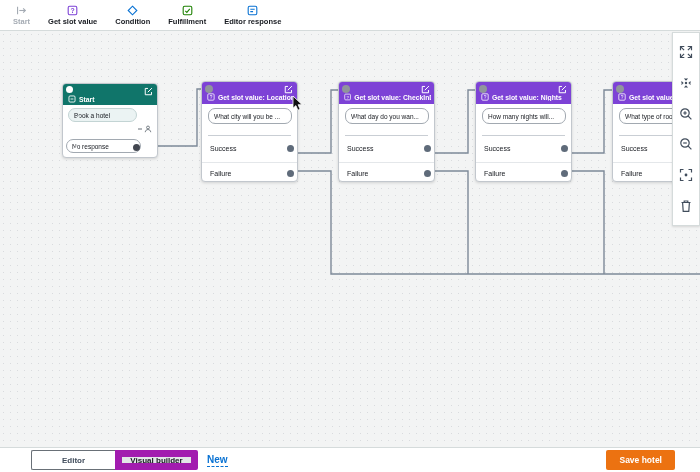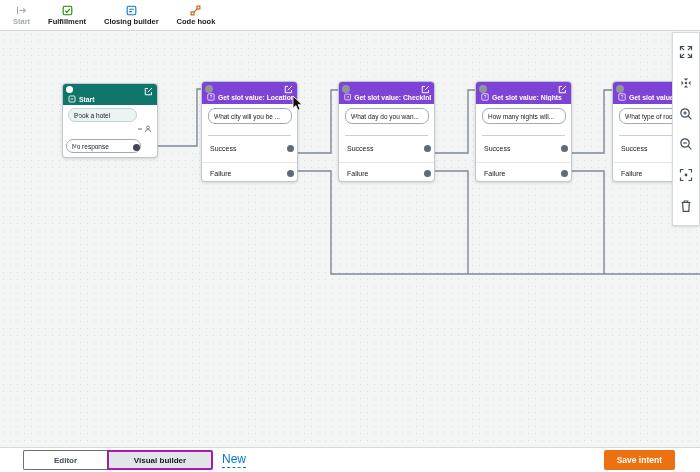--- a/index.html
+++ b/index.html
@@ -66,75 +66,80 @@
   .sidepanel { position:absolute; right:0; top:1px; width:28px; height:194px; background:#fff;
     border:1px solid #d5dbdb; box-shadow:0 1px 2px rgba(0,0,0,.12); z-index:5;
     display:flex; flex-direction:column; align-items:center; justify-content:space-around; padding:4px 0; }
   .spbtn { width:22px; height:22px; display:flex; align-items:center; justify-content:center; cursor:pointer; }
   .spbtn svg { width:14px; height:14px; }
 
   .cursor { position:absolute; left:292px; top:64px; width:11px; height:17px; z-index:9; }
 
   
   .footer { height:25px; background:#fff; border-top:1px solid #d5dbdb;
-    display:flex; align-items:center; }
+    display:flex; align-items:center;padding-left:8px; }
   .seg { display:flex; margin-left:23px; }
   .segbtn { height:20px; display:flex; align-items:center; justify-content:center;
     font-size:8px; font-weight:600; color:#414d5c; background:#fff;
     border:1px solid #697077; cursor:pointer; }
   .segbtn.editor { width:84px; border-radius:2px 0 0 2px; border-right:none; }
-  .segbtn.selected { width:106px; background:#e2e5e7; border:2px solid #a21caf;
+  .segbtn.selected { width:83px; background:#e2e5e7; border:7px solid #a21caf;
     font-weight:700; color:#16191f; border-radius:0 2px 2px 0; }
-  .newbadge { margin-left:9px; font-size:12px; font-weight:400; color:#0972d3;
+  .newbadge { margin-left:9px; font-size:10px; font-weight:700; color:#0972d3;
     border-bottom:1px dashed #0972d3; padding-bottom:1px; cursor:pointer; }
   .spacer { flex:1; }
   .savebtn { margin-right:25px; background:#ec7211; color:#fff; font-size:8.5px; font-weight:700;
     border:none; border-radius:2px; padding:5px 13px; cursor:pointer; }
 </style>
 </head>
 <body>
 
 <div class="toolbar">
 
   <div class="titem disabled">
     <svg class="ticon" viewBox="0 0 12 12" fill="none" stroke="#a4abb3" stroke-width="1.2">
       <path d="M1.7 2v8"></path>
         <path d="M3.6 6h6.4"></path>
         <path d="M7.8 3.6 10.2 6 7.8 8.4"></path>
     </svg>
     <span class="tlabel">Start</span>
   </div>
 
-
+  <div class="titem">
+    <svg class="ticon" viewBox="0 0 12 12" fill="none" stroke="#7d42d6" stroke-width="1.2">
+      <rect x="1.3" y="1.3" width="9.4" height="9.4" rx="1.6"></rect>
+      <text x="6" y="8.7" text-anchor="middle" font-size="7.5" font-weight="bold" fill="#7d42d6" stroke="none">?</text>
+    </svg>
+    <span class="tlabel">Get slot value</span>
+  </div>
+
+  <div class="titem">
+    <svg class="ticon" viewBox="0 0 12 12" fill="none" stroke="#0972d3" stroke-width="1.2">
+      <path d="M6 1.3 10.7 6 6 10.7 1.3 6Z"></path>
+    </svg>
+    <span class="tlabel">Condition</span>
+  </div>
 
   <div class="titem">
     <svg class="ticon" viewBox="0 0 12 12" fill="none" stroke="#1d8102" stroke-width="1.2">
       <rect x="1.3" y="1.3" width="9.4" height="9.4" rx="1.6"></rect>
       <path d="M3.6 6.3 5.3 8 8.5 4.3"></path>
     </svg>
     <span class="tlabel">Fulfillment</span>
   </div>
 
 
   <div class="titem">
     <svg class="ticon" viewBox="0 0 12 12" fill="none" stroke="#0972d3" stroke-width="1.2">
       <rect x="1.3" y="1.3" width="9.4" height="9.4" rx="1.6"></rect>
       <path d="M3.6 4.6h4.8M3.6 7.2h3"></path>
     </svg>
-    <span class="tlabel">Closing builder</span>
-  </div>
-
-  <div class="titem">
-    <svg class="ticon" viewBox="0 0 12 12" fill="none" stroke="#bd5d0a" stroke-width="1.2">
-      <rect x="1.2" y="7.6" width="3.2" height="3.2"></rect>
-      <rect x="7.6" y="1.2" width="3.2" height="3.2"></rect>
-      <path d="M4.3 7.7 7.6 4.4"></path>
-    </svg>
-    <span class="tlabel">Code hook</span>
-  </div>
+    <span class="tlabel">Editor response</span>
+  </div>
+
 
 
 
 </div>
 
 <div class="canvas">
 
   <svg class="wires">
     <g fill="none" stroke="#7d8998" stroke-width="1.4">
       <polyline points="136,115 197,115 197,58 206,58"></polyline>
@@ -324,14 +329,14 @@
   </svg>
 </div>
 
 <div class="footer">
   <div class="seg">
     <div class="segbtn editor">Editor</div>
     <div class="segbtn selected">Visual builder</div>
   </div>
   <span class="newbadge">New</span>
   <div class="spacer"></div>
-  <button class="savebtn">Save intent</button>
+  <button class="savebtn">Save hotel</button>
 </div>
 
 </body></html>

